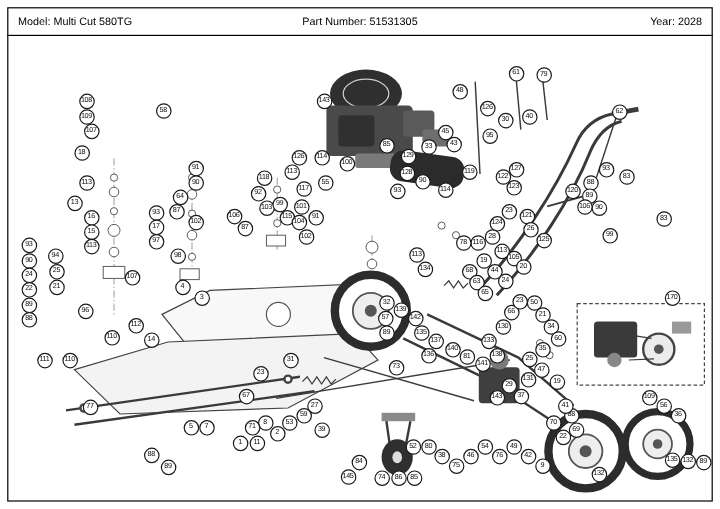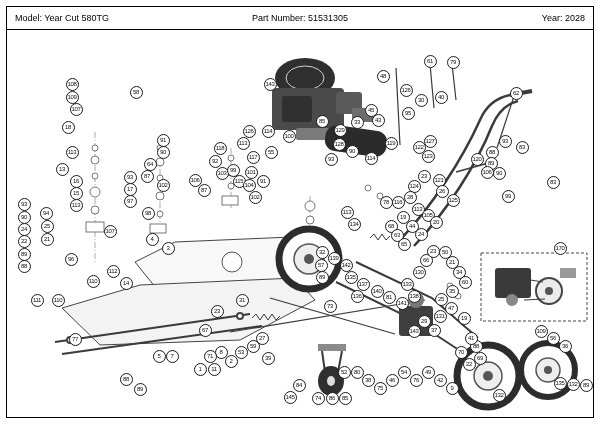--- a/index.html
+++ b/index.html
@@ -21,21 +21,21 @@
   .ln{stroke:#3a3a3a;fill:none;}
   .hw{fill:#fff;stroke:#555;stroke-width:0.8;}
 </style>
 </head>
 <body>
 
 <div id="page">
   <div id="frame"></div>
 
   <div id="header">
-    <span class="model">Model: Year Cut 580TG</span>
+    <span class="model">Model: Multi Cut 580TG</span>
     <span class="pn">Part Number: 51531305</span>
     <span class="year">Year: 2028</span>
   </div>
 
   <div id="diagram">
     <svg width="588" height="389" viewBox="6 29 588 389">
 
       <g>
         <line class="axis" x1="95" y1="132" x2="95" y2="262"></line>
         <line class="axis" x1="160" y1="136" x2="160" y2="232"></line>

